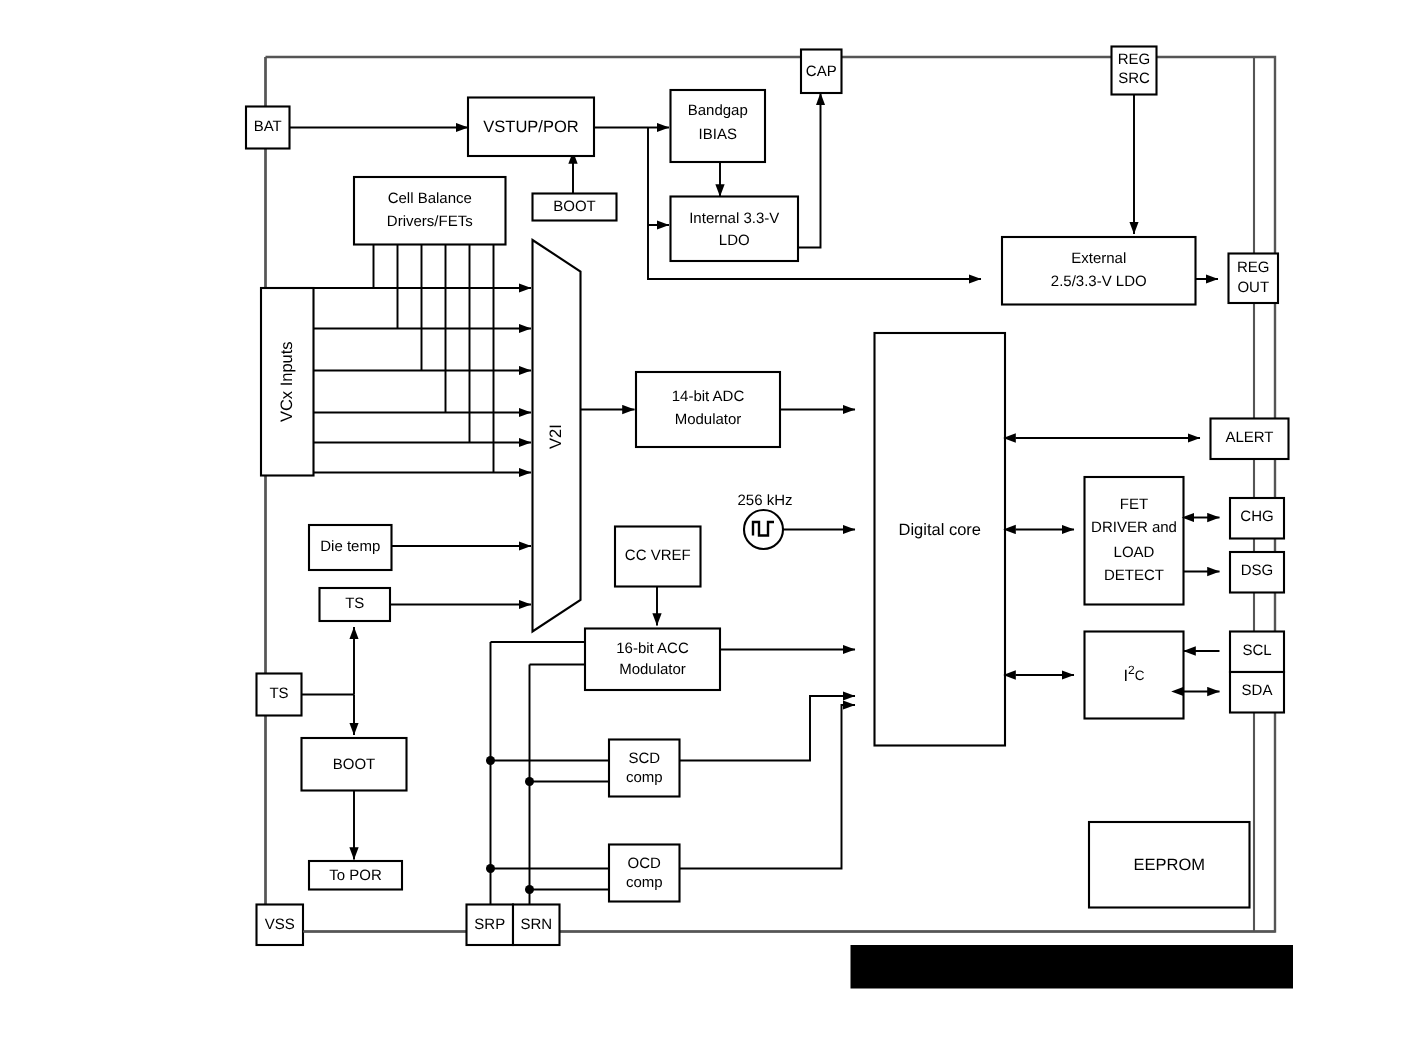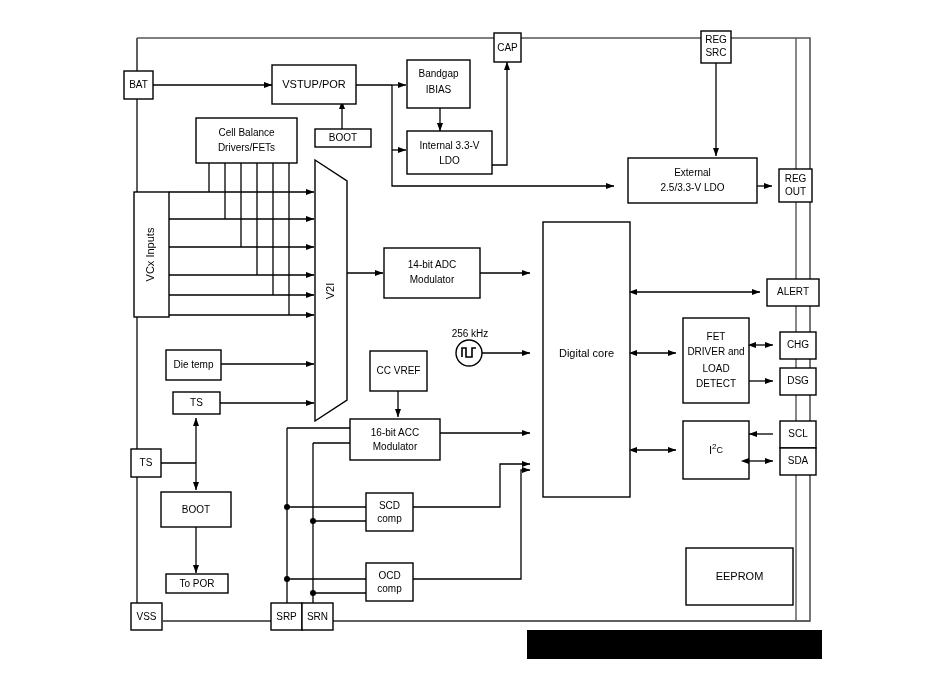--- a/index.html
+++ b/index.html
@@ -10,20 +10,21 @@
   body {
     width: 936px;
     height: 698px;
     font-family: "Liberation Sans", sans-serif;
     overflow: hidden;
   }
   #diagram-root {
     position: relative;
     width: 744px;
     height: 698px;
+    margin-left: 40px;
   }
   svg.blockdiagram {
     display: block;
     width: 936px;
     height: 698px;
   }
   .bx {
     fill: #ffffff;
     stroke: #000000;
     stroke-width: 1.4;

